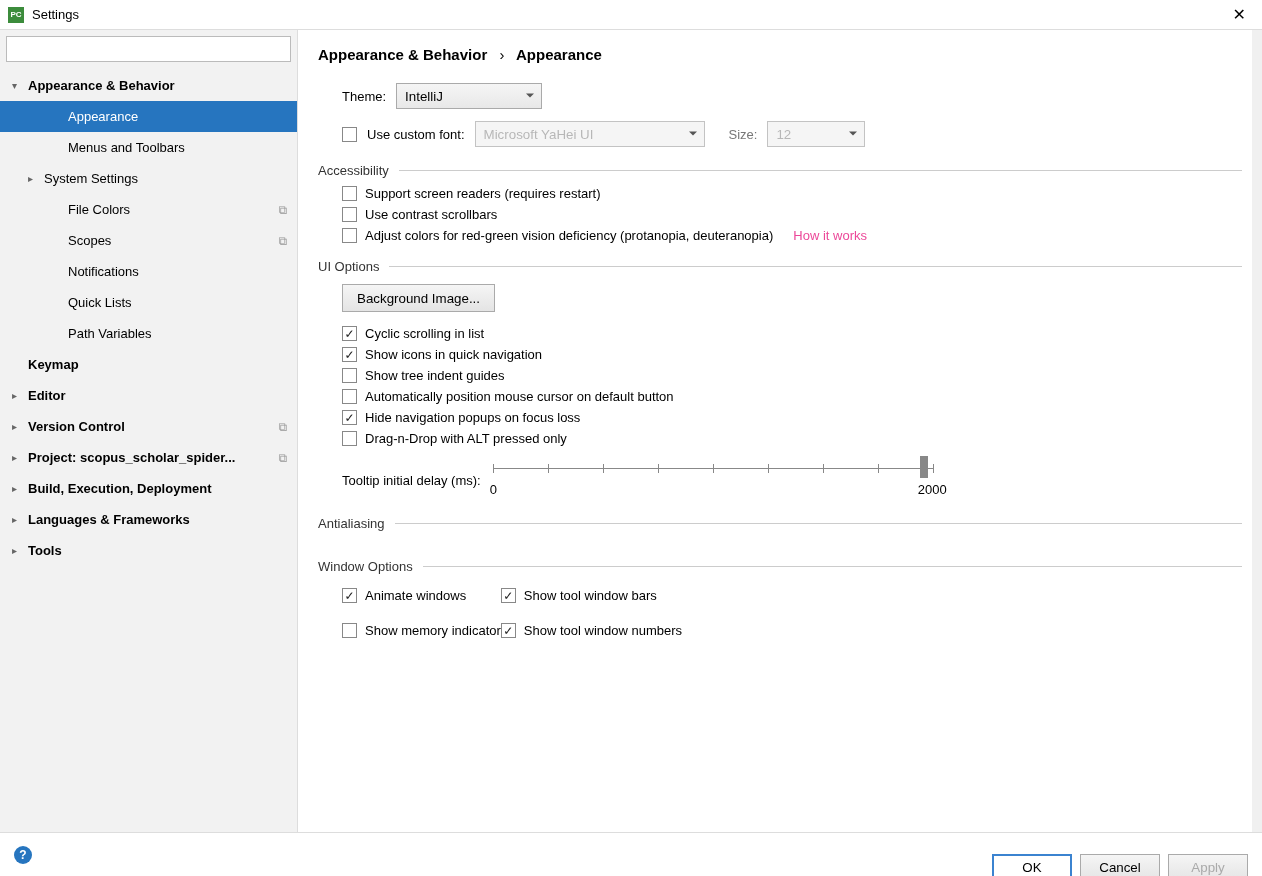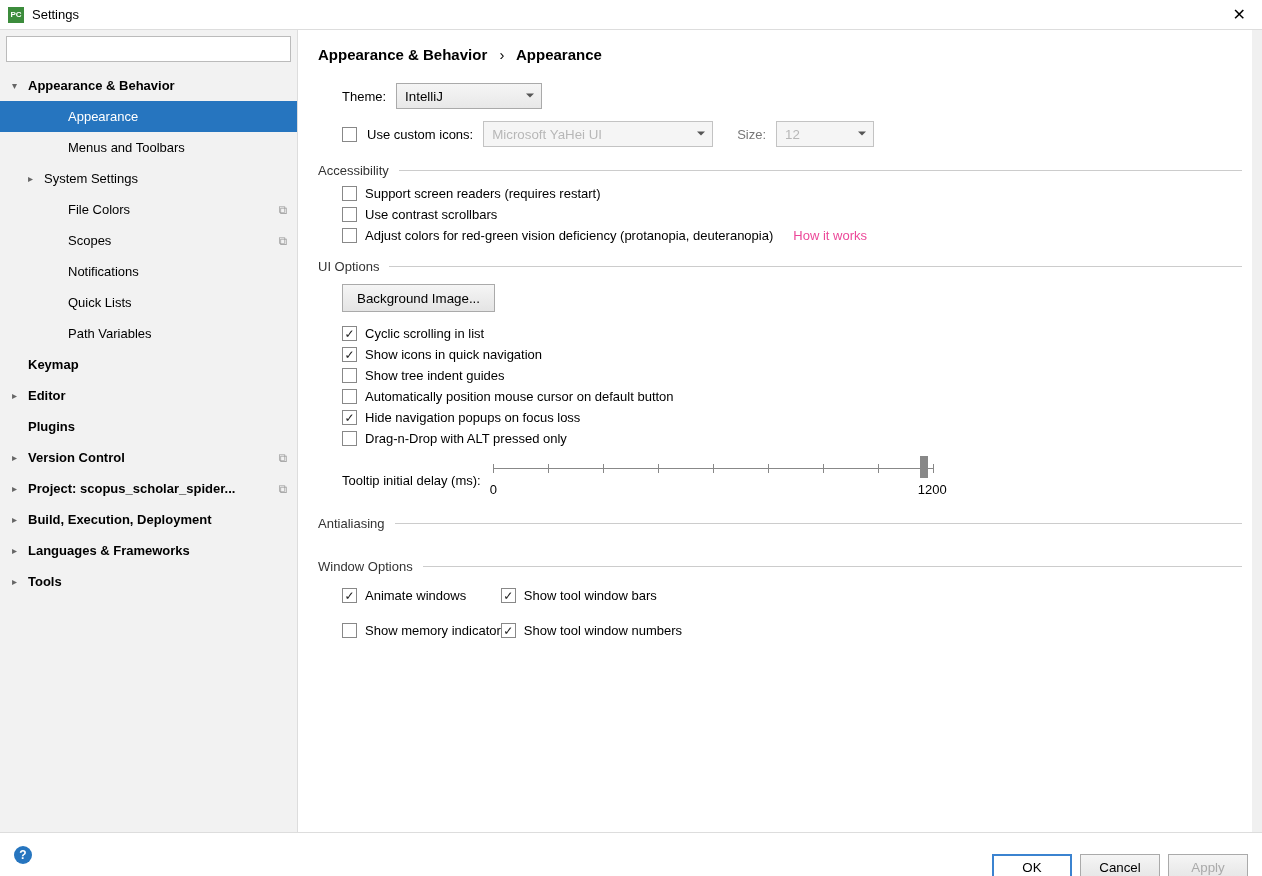--- a/index.html
+++ b/index.html
@@ -133,24 +133,20 @@
         </div>
         <div class="tree-item bold">
           <span class="arrow hidden"></span>
           <span class="label">Keymap</span>
         </div>
         <div class="tree-item bold">
           <span class="arrow">▸</span>
           <span class="label">Editor</span>
         </div>
         <div class="tree-item bold">
-          <span class="arrow hidden"></span>
-          <span class="label">Plugins</span>
-        </div>
-        <div class="tree-item bold">
           <span class="arrow">▸</span>
           <span class="label">Version Control</span>
           <span style="opacity: 0.4; margin-right: 10px; font-size: 12px;">⧉</span>
         </div>
         <div class="tree-item bold">
           <span class="arrow">▸</span>
           <span class="label">Project: scopus_scholar_spider...</span>
           <span style="opacity: 0.4; margin-right: 10px; font-size: 12px;">⧉</span>
         </div>
         <div class="tree-item bold">
@@ -175,21 +171,21 @@
       <span>Appearance</span>
     </div>
 
     <div class="row">
       <label>Theme:</label>
       <span class="combo-wrap"><select class="combo theme-combo"><option>IntelliJ</option></select></span>
     </div>
 
     <div class="row">
       <span class="chk"></span>
-      <label class="chk-label">Use custom icons:</label>
+      <label class="chk-label">Use custom font:</label>
       <span class="combo-wrap"><select class="combo font-combo disabled-combo" disabled=""><option>Microsoft YaHei UI</option></select></span>
       <label style="margin-left:14px;color:#777">Size:</label>
       <span class="combo-wrap"><select class="combo size-input disabled-combo" disabled=""><option>12</option></select></span>
     </div>
 
     <div class="section-title">
         <span>Accessibility</span>
       </div>
     <div class="section-body">
       <div class="chk-row">
@@ -245,21 +241,21 @@
         <div class="slider-tick" style="left:12.5%"></div>
         <div class="slider-tick" style="left:25%"></div>
         <div class="slider-tick" style="left:37.5%"></div>
         <div class="slider-tick" style="left:50%"></div>
         <div class="slider-tick" style="left:62.5%"></div>
         <div class="slider-tick" style="left:75%"></div>
         <div class="slider-tick" style="left:87.5%"></div>
         <div class="slider-tick" style="left:100%"></div>
         <div class="slider-thumb" style="left:97%"></div>
         <div class="slider-label" style="left:-3px">0</div>
-        <div class="slider-label" style="right:-14px">1200</div>
+        <div class="slider-label" style="right:-14px">2000</div>
       </div>
     </div>
 
     <div class="section-title">
         <span>Antialiasing</span>
       </div>
 
     <div class="section-title" style="margin-top:28px">
         <span>Window Options</span>
       </div>

